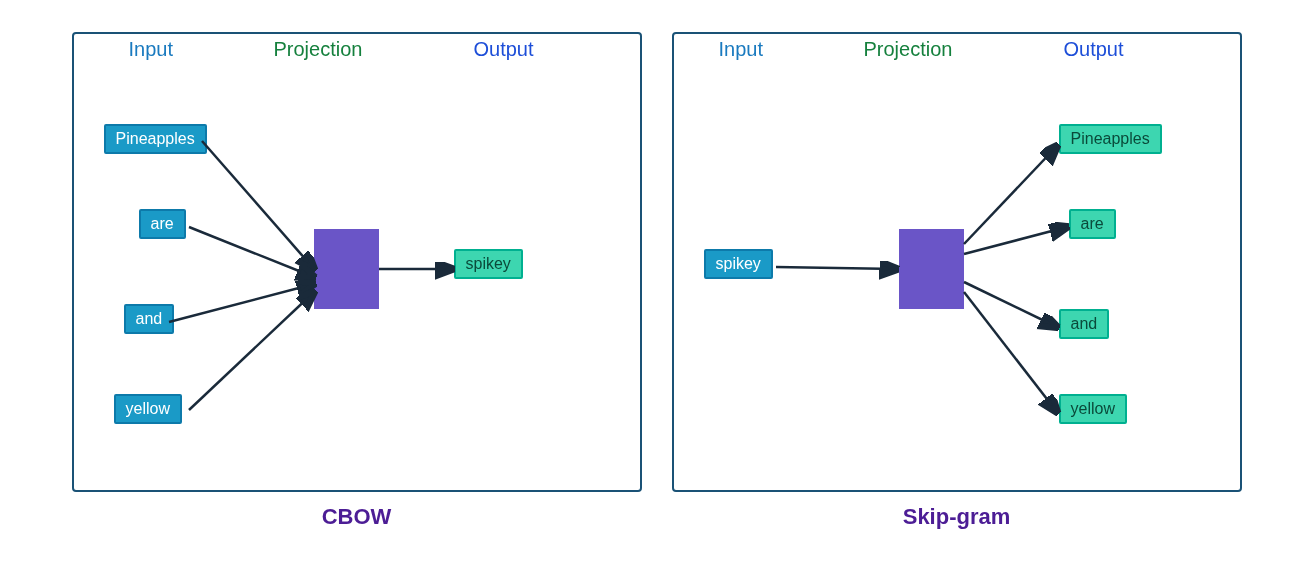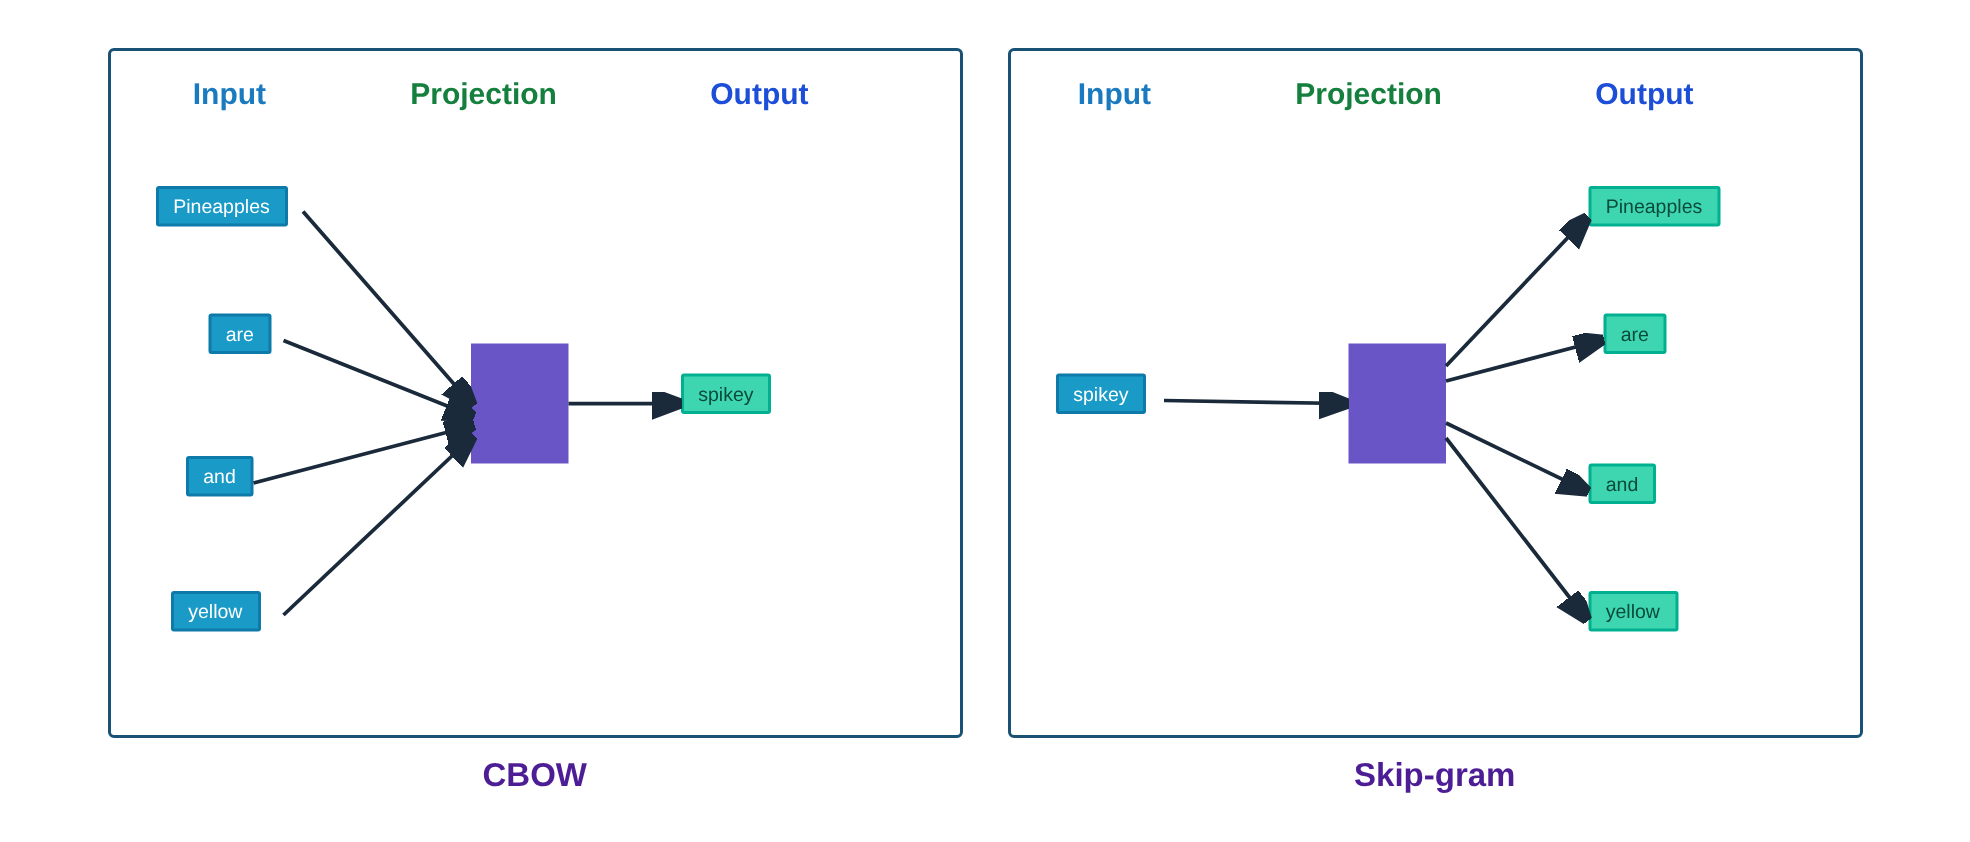--- a/index.html
+++ b/index.html
@@ -24,38 +24,38 @@
       width: 570px;
       height: 460px;
       border: 2.5px solid #1a5276;
       border-radius: 4px;
       background: white;
       position: relative;
       padding: 20px;
     }
     .col-label {
       position: absolute;
-      top: 18px;
+      top: 4px;
       font-size: 20px;
-      font-weight: 700;
+      font-weight: 400;
     }
     .col-input { color: #1a7abf; left: 55px; }
     .col-projection { color: #15803d; left: 200px; }
     .col-output { color: #1d4ed8; }
 
     
     .cbow .col-output { left: 400px; }
     
     .skipgram .col-output { left: 410px; }
 
     .word-box {
       position: absolute;
       border: 2px solid;
       padding: 4px 10px;
-      font-size: 13px;
+      font-size: 16px;
       font-weight: 500;
       border-radius: 2px;
     }
     .input-word {
       background: #1a9ac7;
       border-color: #0d7aaa;
       color: white;
     }
     .output-word {
       background: #3dd6b0;

